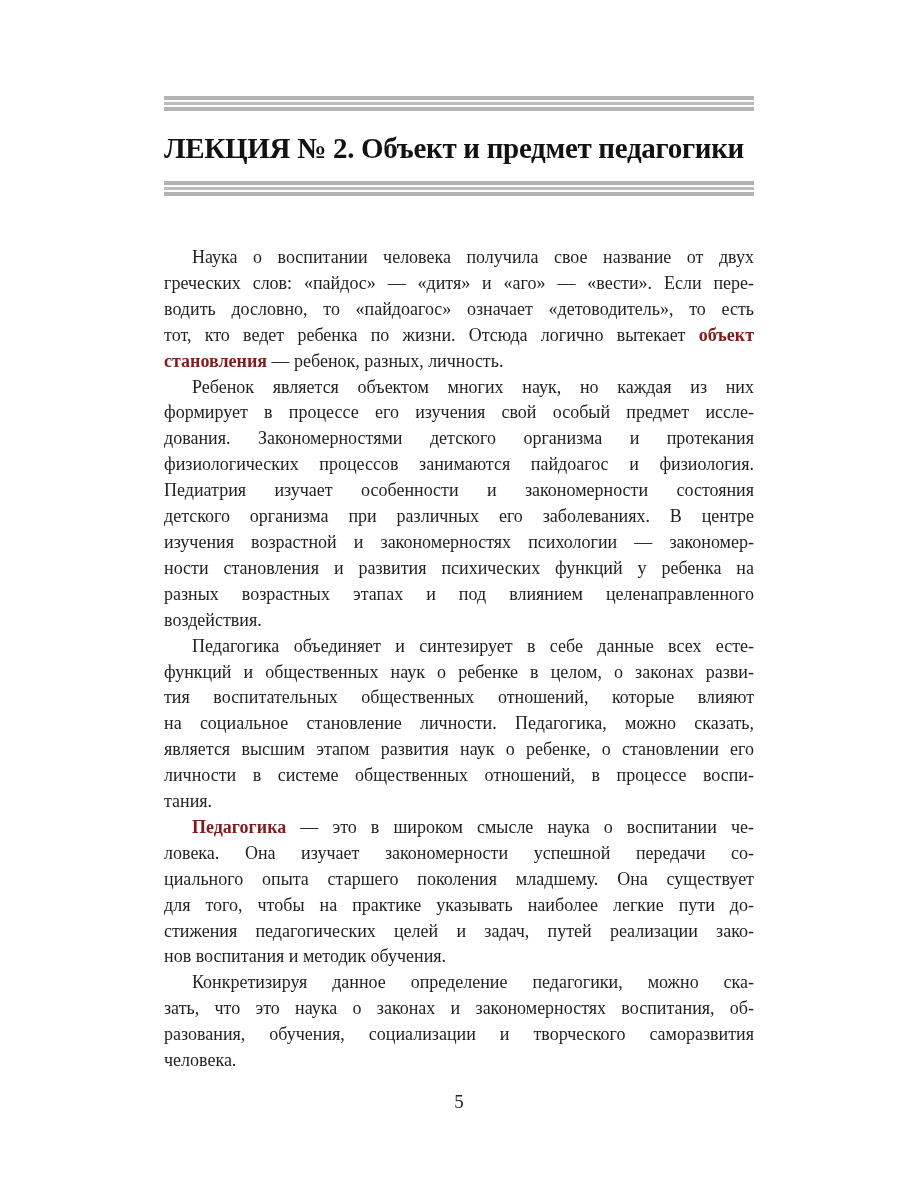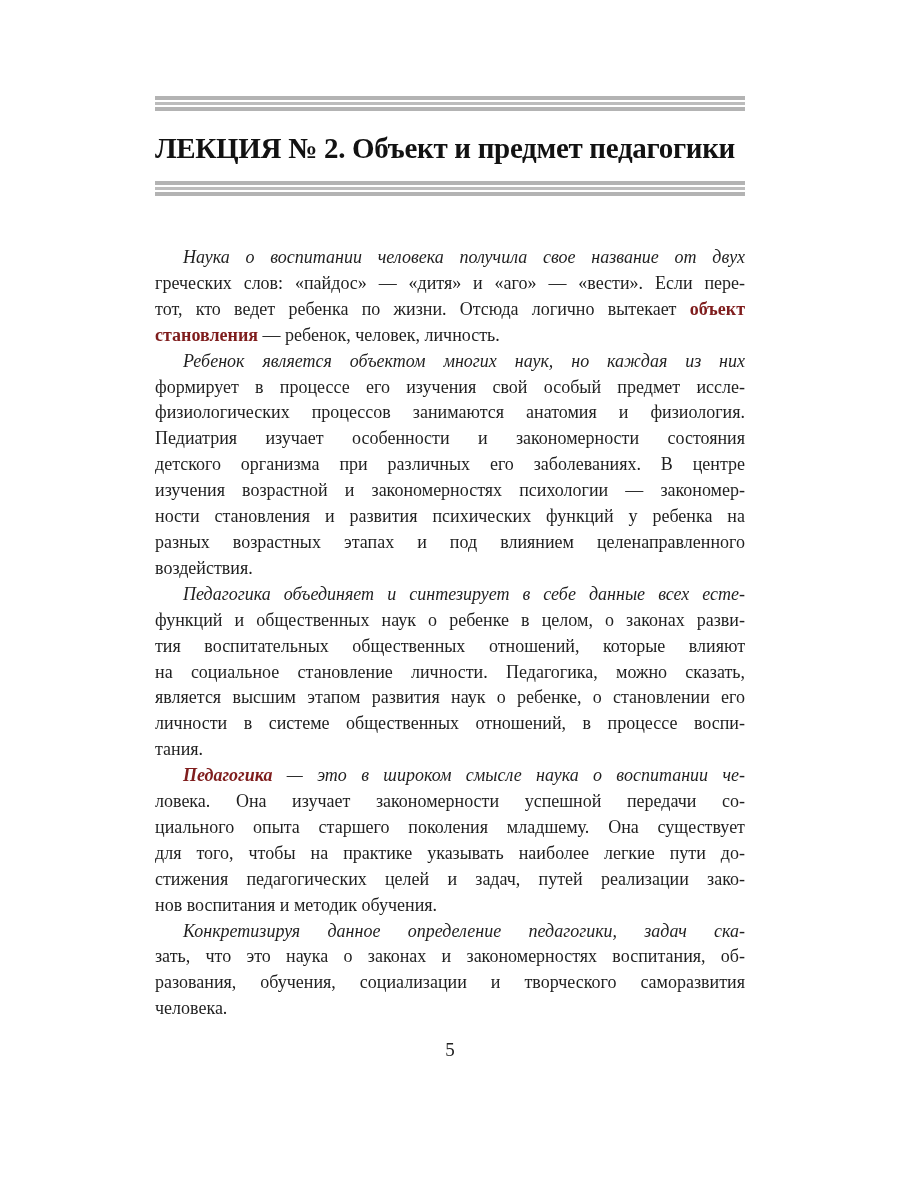--- a/index.html
+++ b/index.html
@@ -5,21 +5,21 @@
   * { margin: 0; padding: 0; box-sizing: border-box; }
   html, body { width: 900px; height: 1200px; }
   body {
     background: #ffffff;
     font-family: "Liberation Serif", "DejaVu Serif", serif;
     position: relative;
     overflow: hidden;
   }
   .col {
     position: absolute;
-    left: 155px;
+    left: 164px;
     top: 0;
     width: 590px;
   }
   .rule-group { width: 100%; }
   .rule-group .bar { height: 4px; background: #b3b3b3; margin-bottom: 2px; }
   .rule-group .bar.mid { height: 3px; background: #bcbcbc; }
   .rule-group .bar:last-child { margin-bottom: 0; }
   .rule-top { margin-top: 96px; }
   .rule-bottom { margin-top: 15px; }
   .title {
@@ -33,21 +33,21 @@
   }
   .textblock {
     margin-top: 49px;
     font-size: 18px;
     line-height: 25.9px;
     color: #1f1f1f;
   }
   .para { margin: 0; }
   .line { text-align: justify; text-align-last: justify; }
   .line.last { text-align-last: left; }
-  .line.indent { text-indent: 28px; font-style: italic; }
+  .line.indent { text-indent: 28px; }
   .line b { font-weight: bold; color: #7f1d1d; }
   .pagenum {
     margin-top: 17px;
     text-align: center;
     font-size: 19px;
     color: #222222;
   }
 </style>
 </head>
 <body>
@@ -65,27 +65,29 @@
   <div class="rule-group rule-bottom">
     <div class="bar"></div>
     <div class="bar mid"></div>
     <div class="bar"></div>
   </div>
 
   <div class="textblock">
       <div class="para">
         <div class="line indent"><span>Наука о воспитании человека получила свое название от двух</span></div>
         <div class="line"><span>греческих слов: «пайдос» — «дитя» и «аго» — «вести». Если пере-</span></div>
+        <div class="line"><span>водить дословно, то «пайдоагос» означает «детоводитель», то есть</span></div>
         <div class="line"><span>тот, кто ведет ребенка по жизни. Отсюда логично вытекает </span><b>объект</b></div>
-        <div class="line last"><b>становления</b><span> — ребенок, человек, личность.</span></div>
+        <div class="line last"><b>становления</b><span> — ребенок, разных, личность.</span></div>
       </div>
       <div class="para">
         <div class="line indent"><span>Ребенок является объектом многих наук, но каждая из них</span></div>
         <div class="line"><span>формирует в процессе его изучения свой особый предмет иссле-</span></div>
-        <div class="line"><span>физиологических процессов занимаются анатомия и физиология.</span></div>
+        <div class="line"><span>дования. Закономерностями детского организма и протекания</span></div>
+        <div class="line"><span>физиологических процессов занимаются пайдоагос и физиология.</span></div>
         <div class="line"><span>Педиатрия изучает особенности и закономерности состояния</span></div>
         <div class="line"><span>детского организма при различных его заболеваниях. В центре</span></div>
         <div class="line"><span>изучения возрастной и закономерностях психологии — закономер-</span></div>
         <div class="line"><span>ности становления и развития психических функций у ребенка на</span></div>
         <div class="line"><span>разных возрастных этапах и под влиянием целенаправленного</span></div>
         <div class="line last"><span>воздействия.</span></div>
       </div>
       <div class="para">
         <div class="line indent"><span>Педагогика объединяет и синтезирует в себе данные всех есте-</span></div>
         <div class="line"><span>функций и общественных наук о ребенке в целом, о законах разви-</span></div>
@@ -97,21 +99,21 @@
       </div>
       <div class="para">
         <div class="line indent"><b>Педагогика</b><span> — это в широком смысле наука о воспитании че-</span></div>
         <div class="line"><span>ловека. Она изучает закономерности успешной передачи со-</span></div>
         <div class="line"><span>циального опыта старшего поколения младшему. Она существует</span></div>
         <div class="line"><span>для того, чтобы на практике указывать наиболее легкие пути до-</span></div>
         <div class="line"><span>стижения педагогических целей и задач, путей реализации зако-</span></div>
         <div class="line last"><span>нов воспитания и методик обучения.</span></div>
       </div>
       <div class="para">
-        <div class="line indent"><span>Конкретизируя данное определение педагогики, задач ска-</span></div>
+        <div class="line indent"><span>Конкретизируя данное определение педагогики, можно ска-</span></div>
         <div class="line"><span>зать, что это наука о законах и закономерностях воспитания, об-</span></div>
         <div class="line"><span>разования, обучения, социализации и творческого саморазвития</span></div>
         <div class="line last"><span>человека.</span></div>
       </div>
     </div>
 
   <div class="pagenum">5</div>
 
 </div>
 

